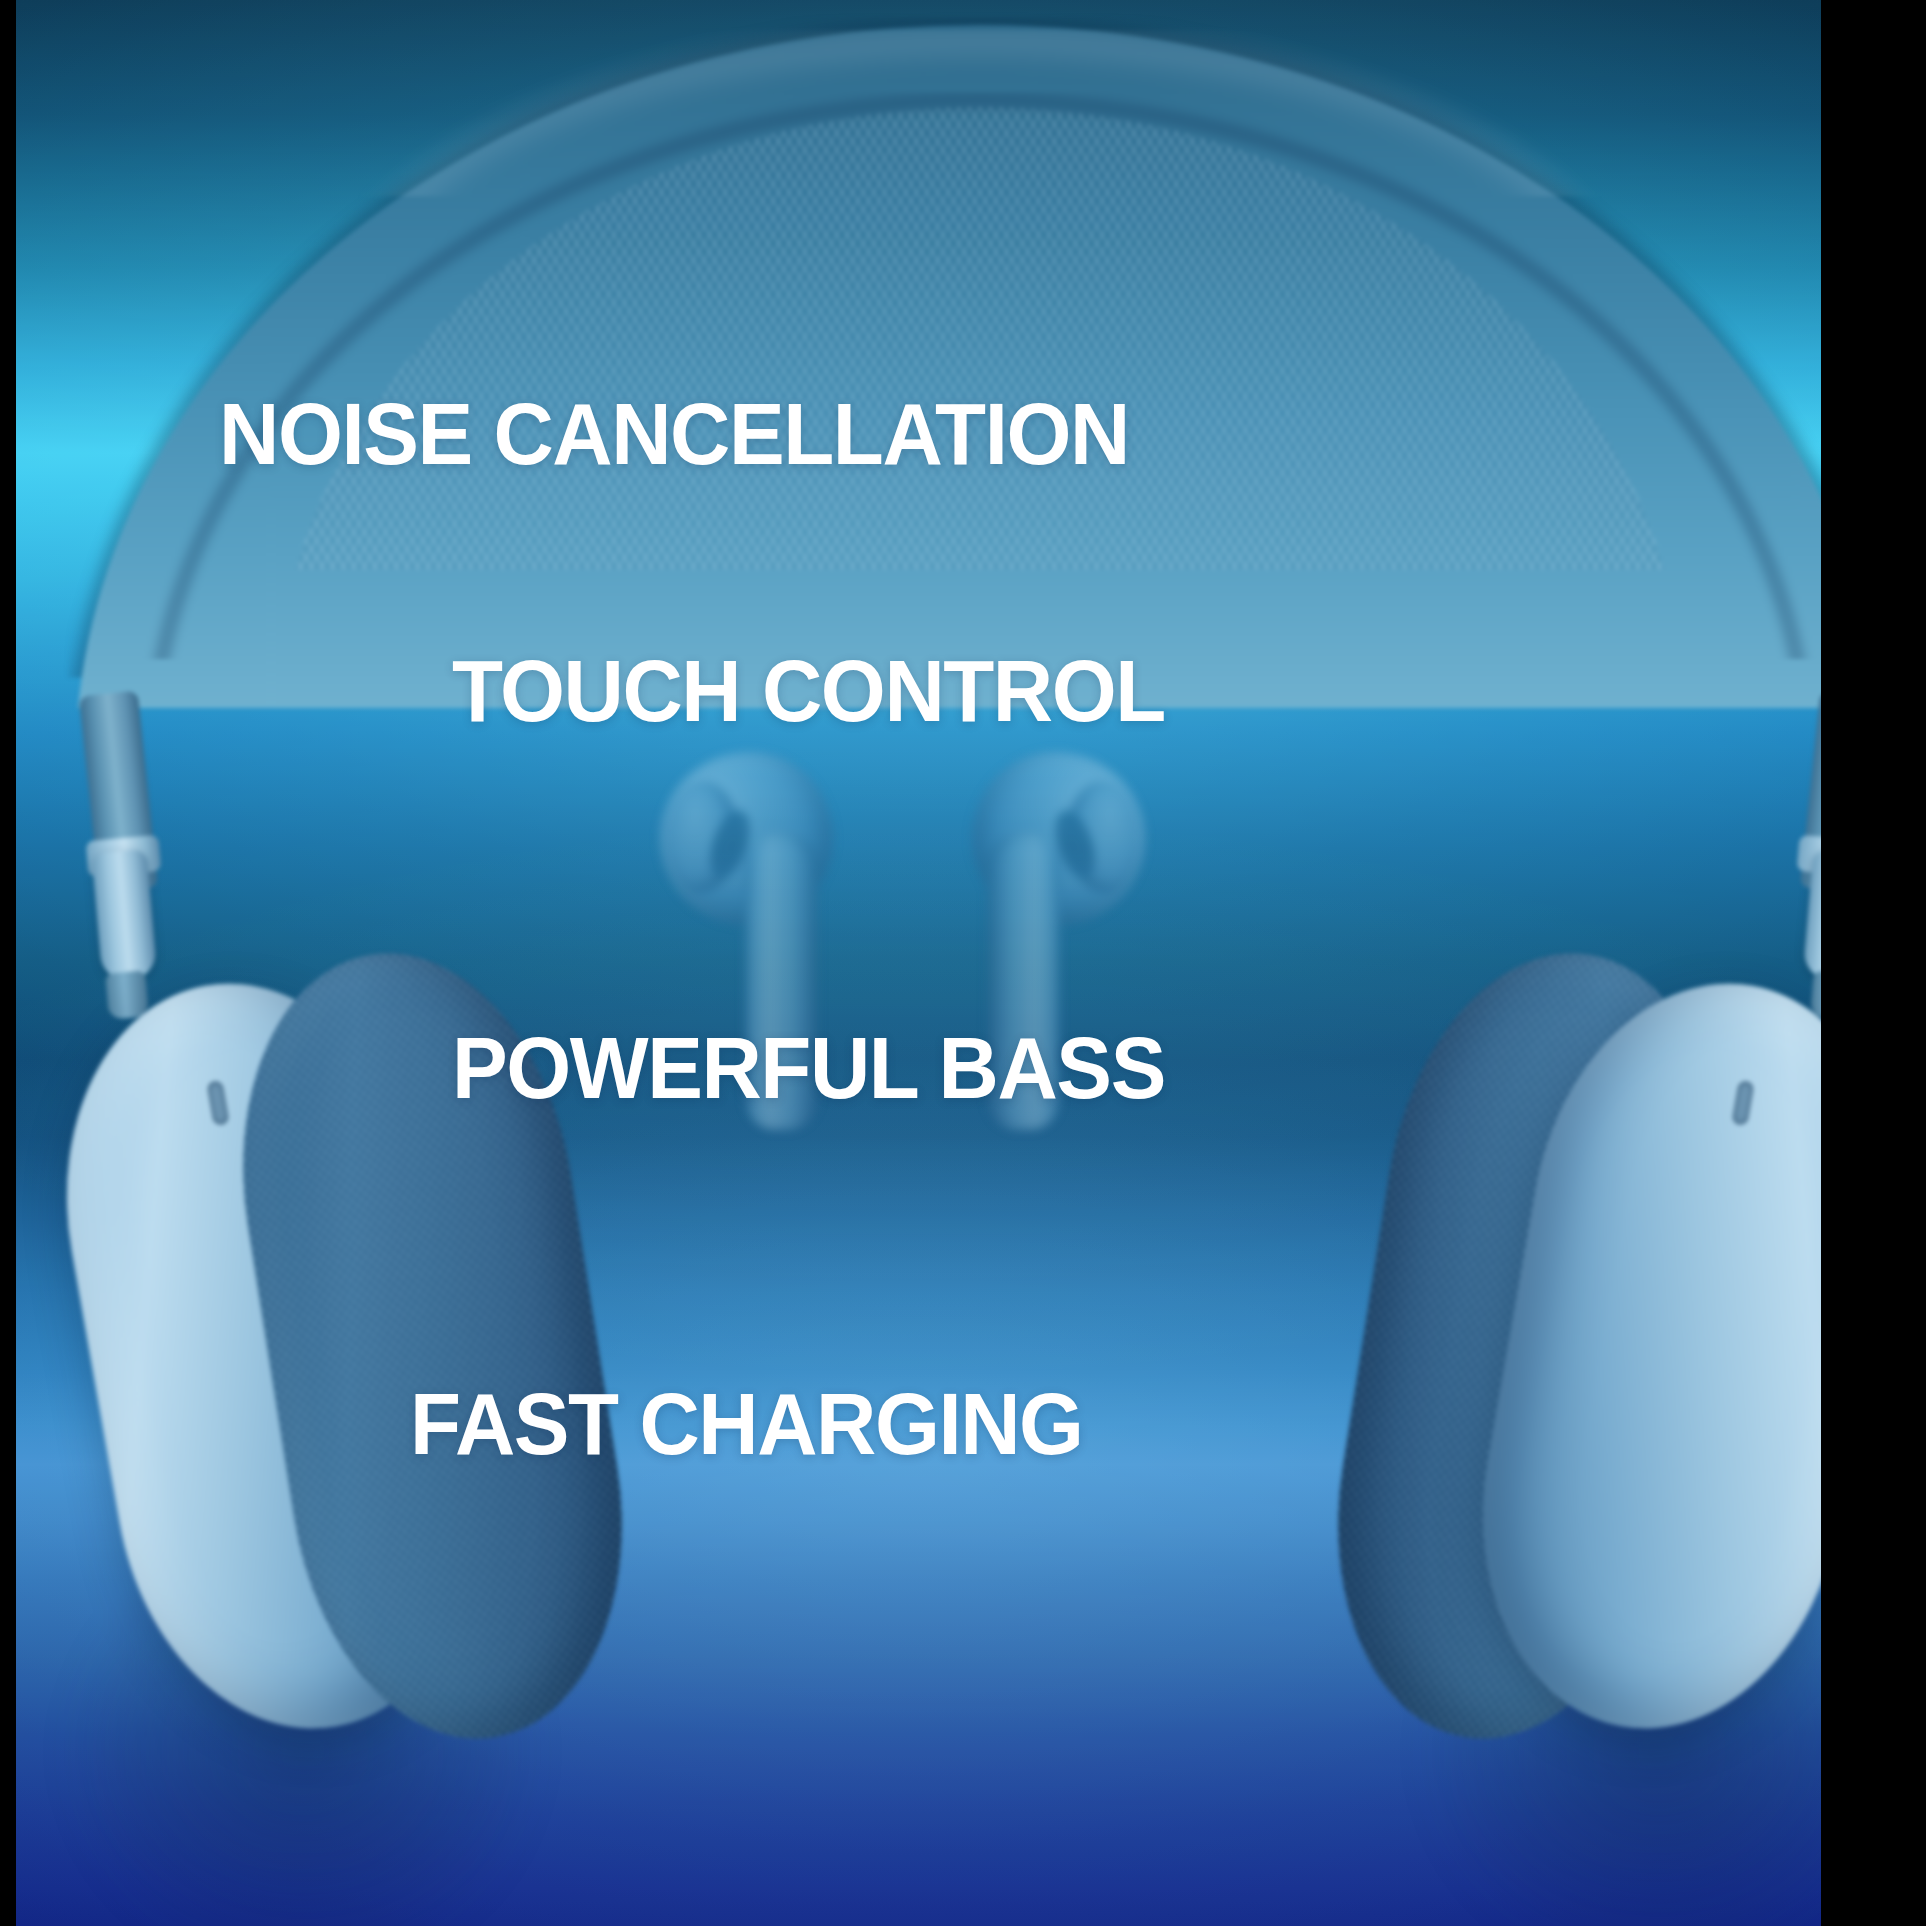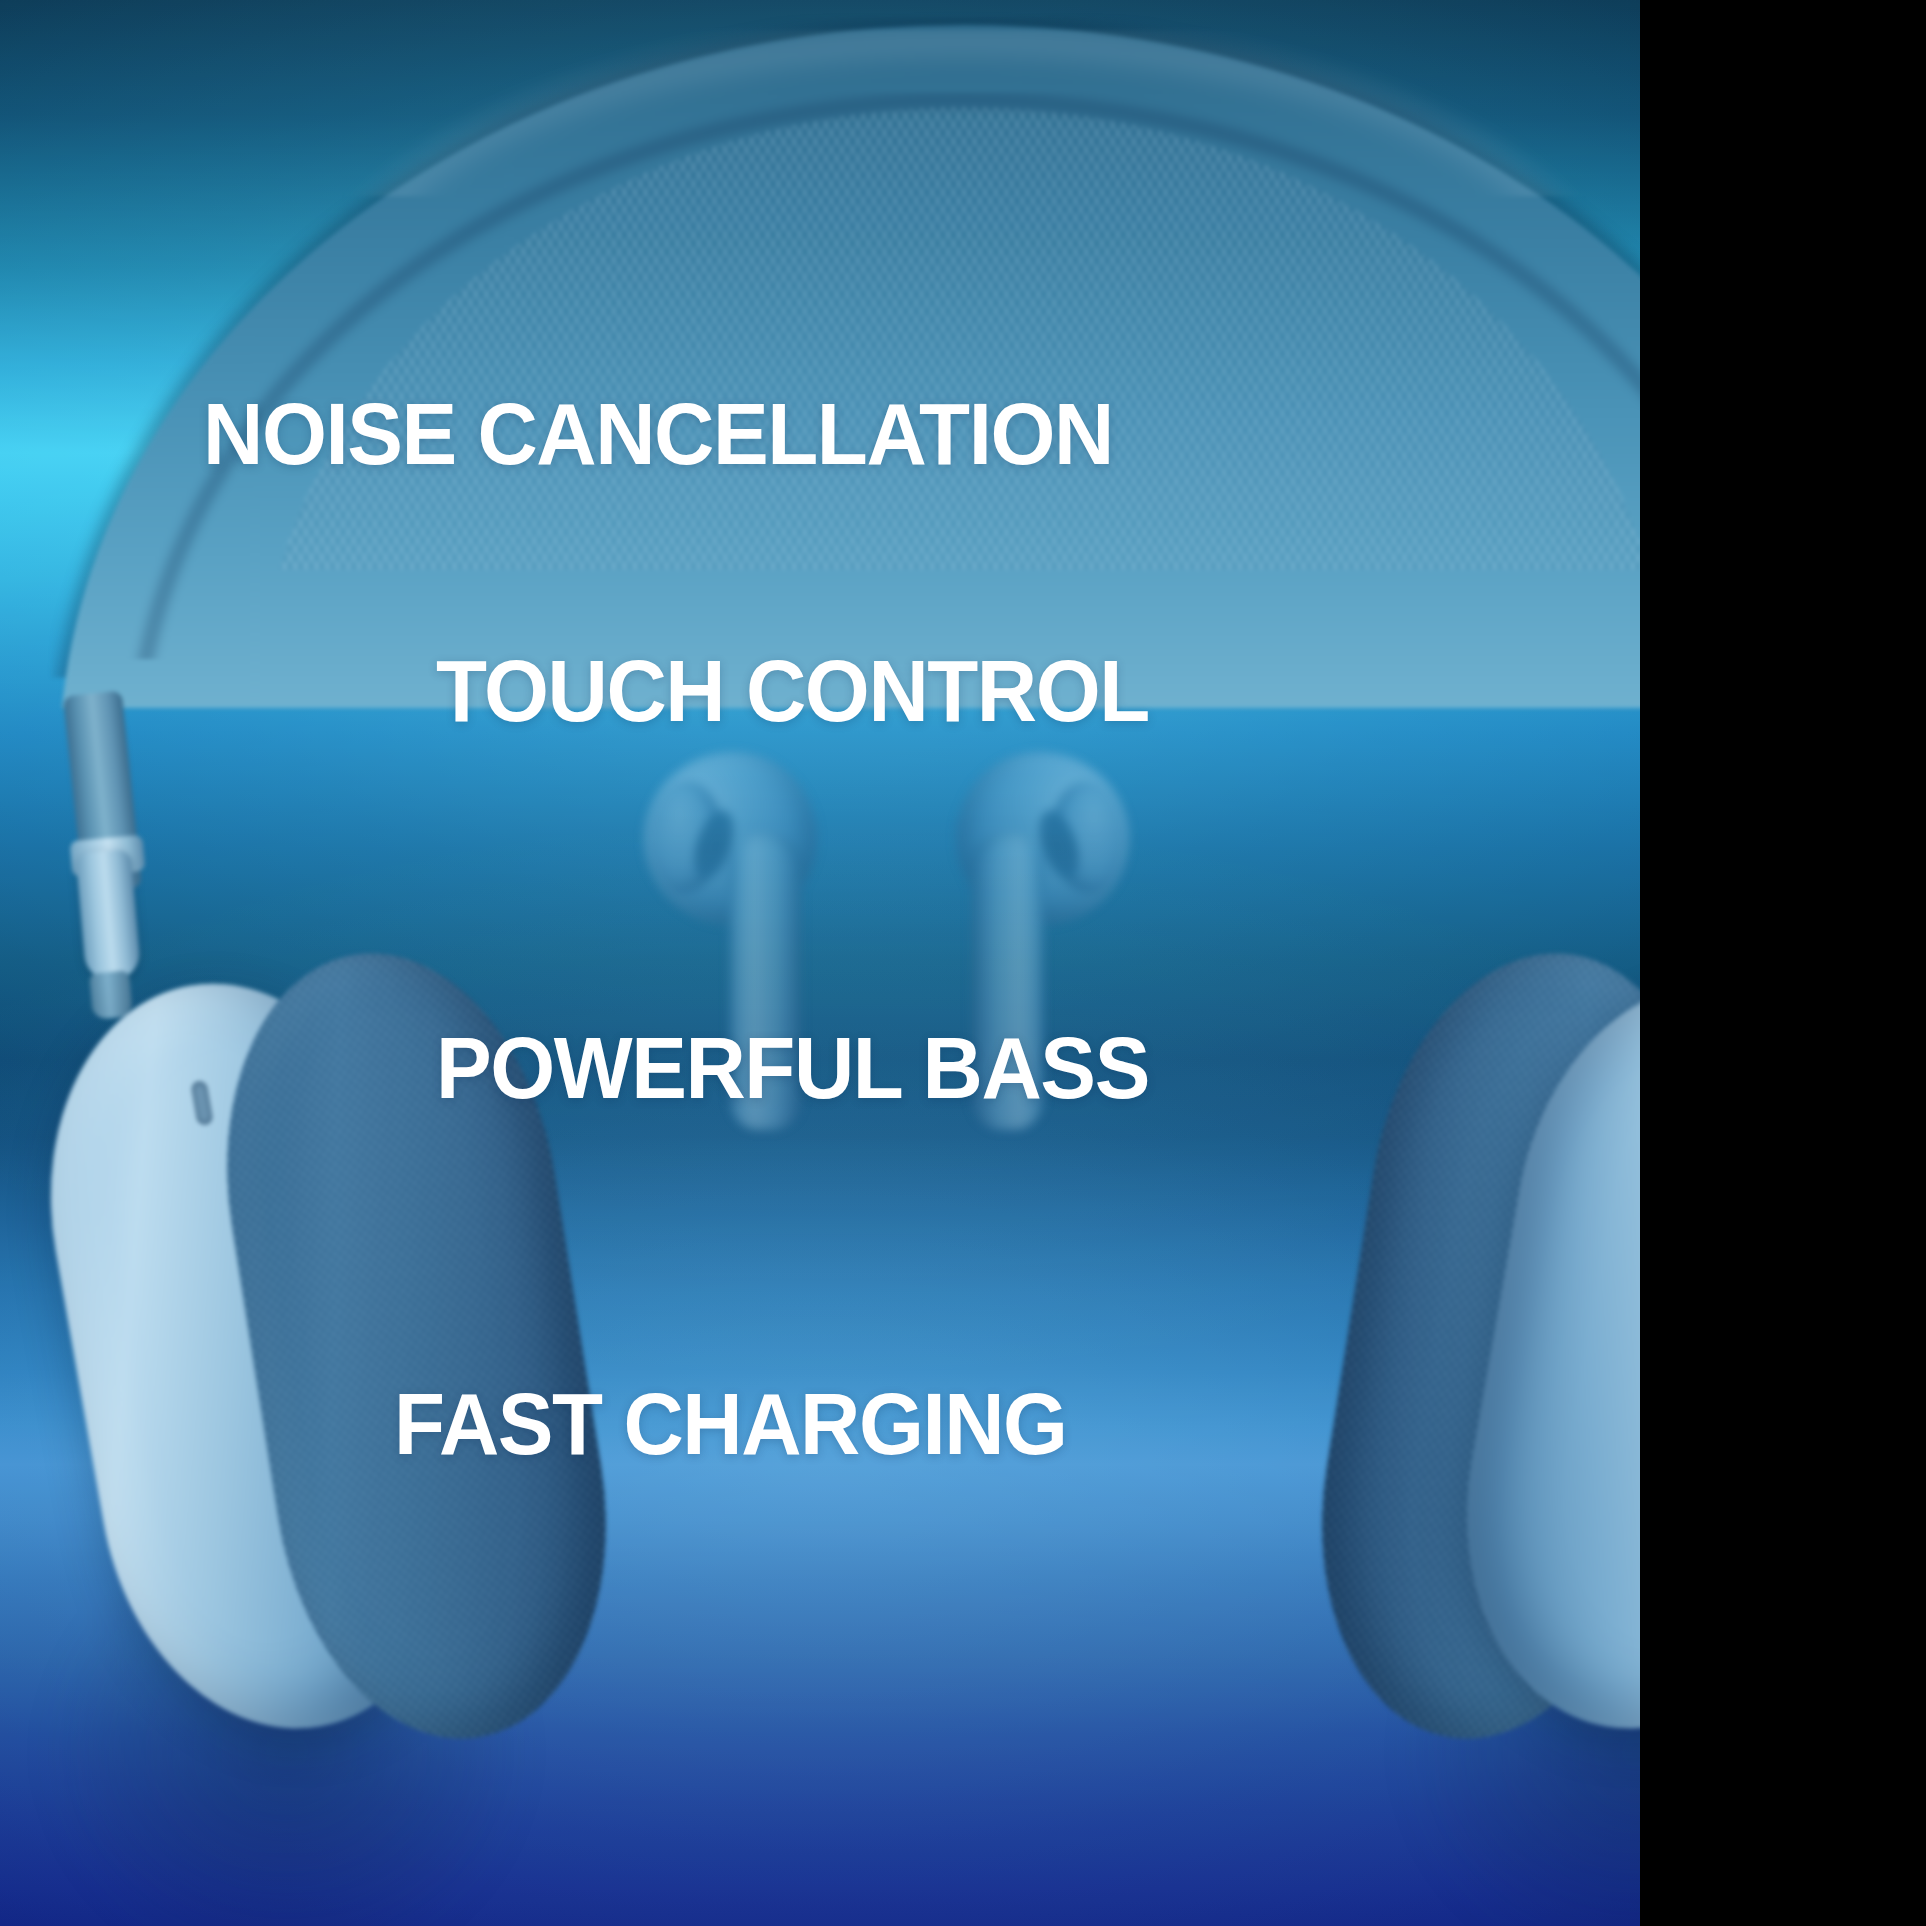--- a/index.html
+++ b/index.html
@@ -7,24 +7,25 @@
     margin: 0;
     padding: 0;
     background: #000;
   }
   body {
     font-family: "Liberation Sans", sans-serif;
   }
 
   #stage {
     position: relative;
-    width: 1640px;
+    width: 1805px;
     height: 1927px;
     overflow: hidden;
     background: #0a3a5c;
+    margin-left: 16px;
   }
 
   
   .bg-gradient {
     position: absolute;
     inset: 0;
     background: linear-gradient(to bottom,
       #093450 0%,
       #0c4a6e 6%,
       #1a7fa8 14%,

